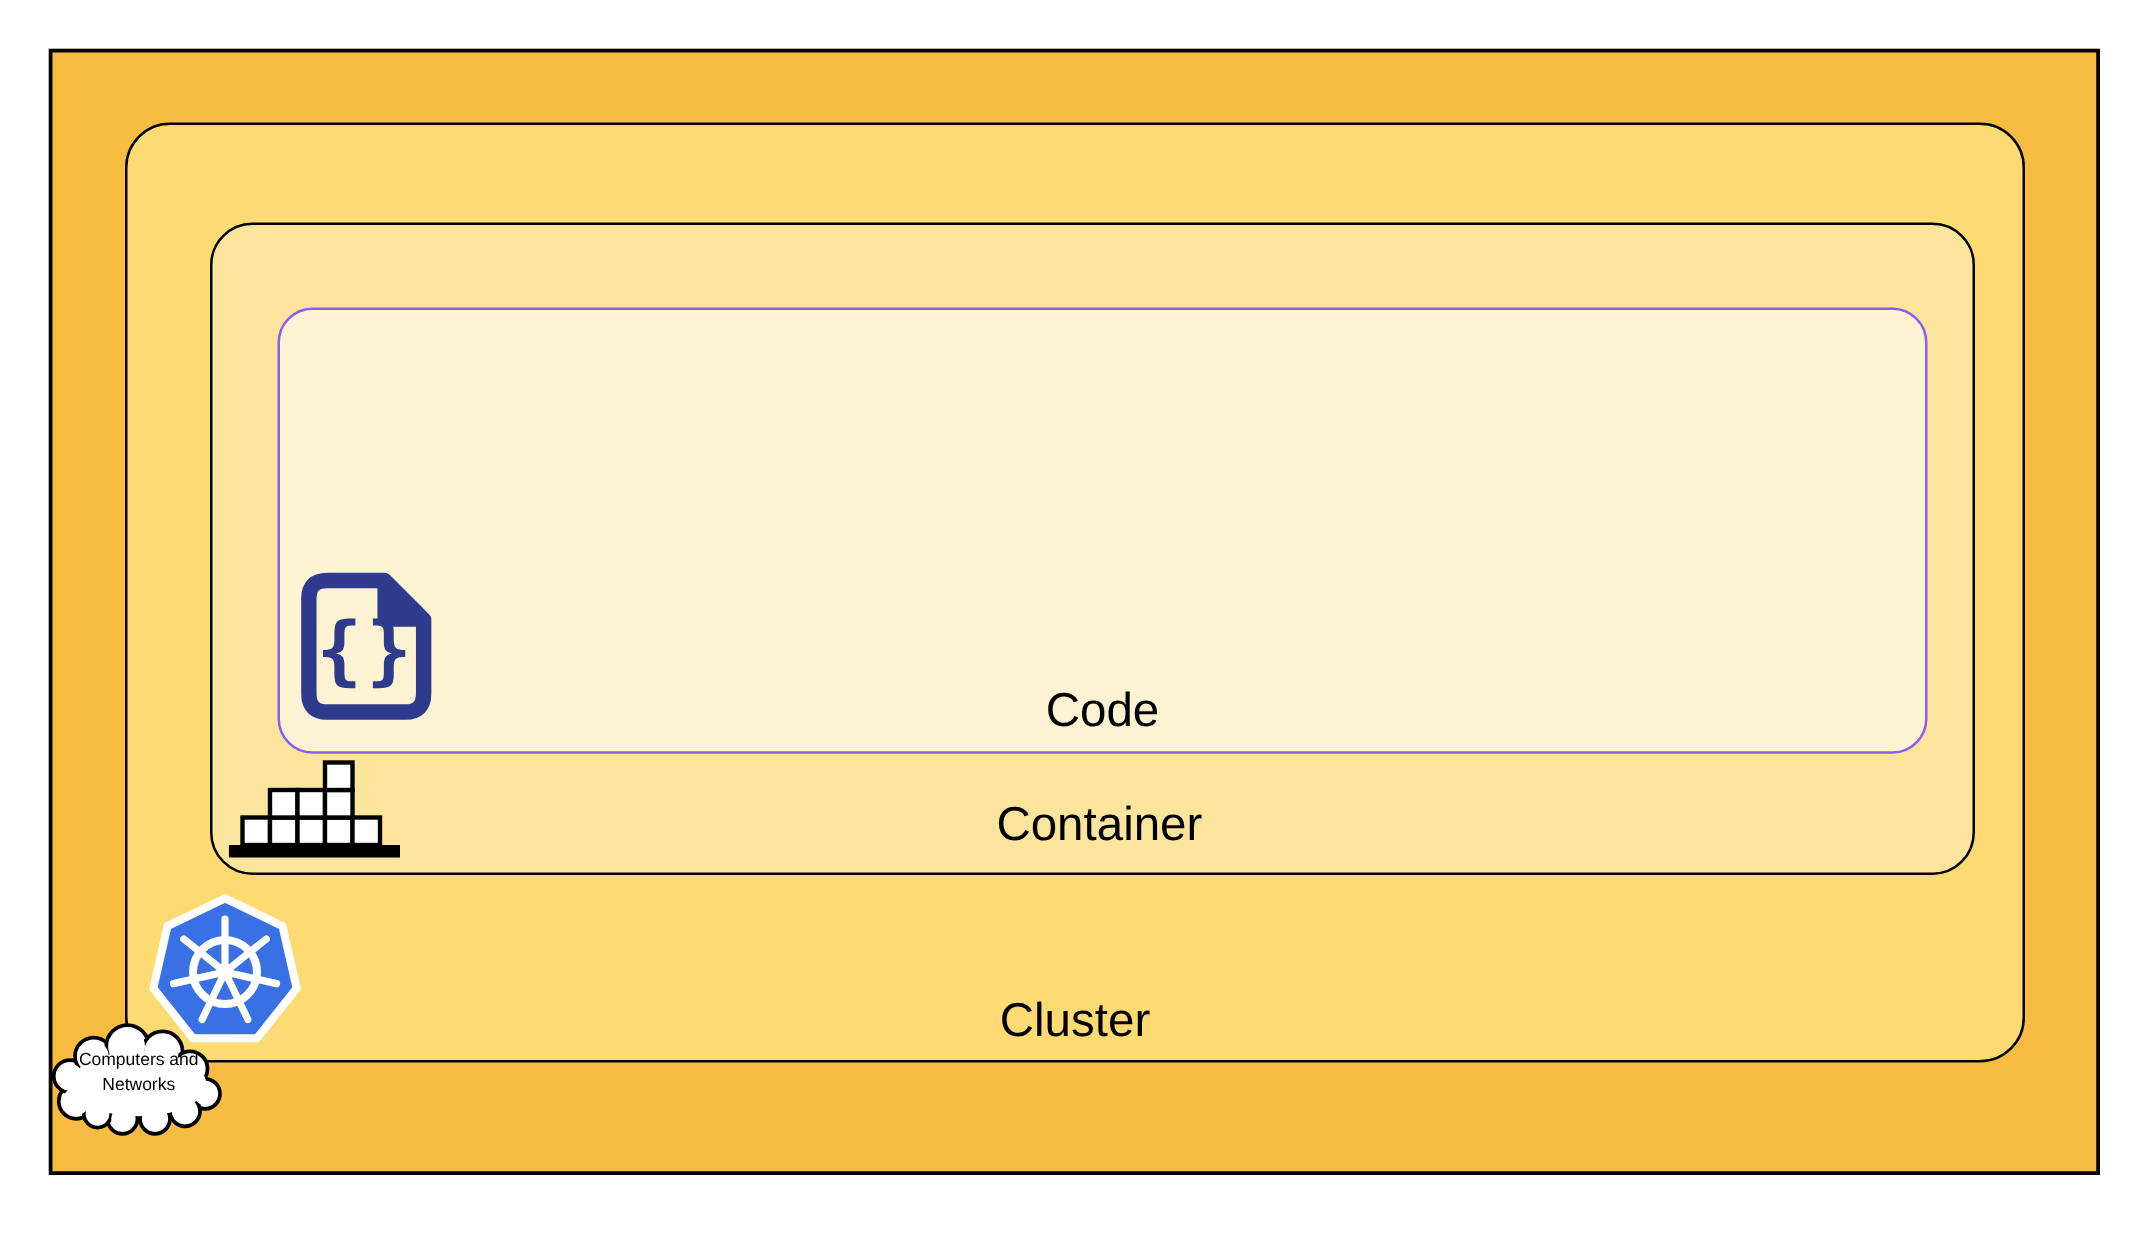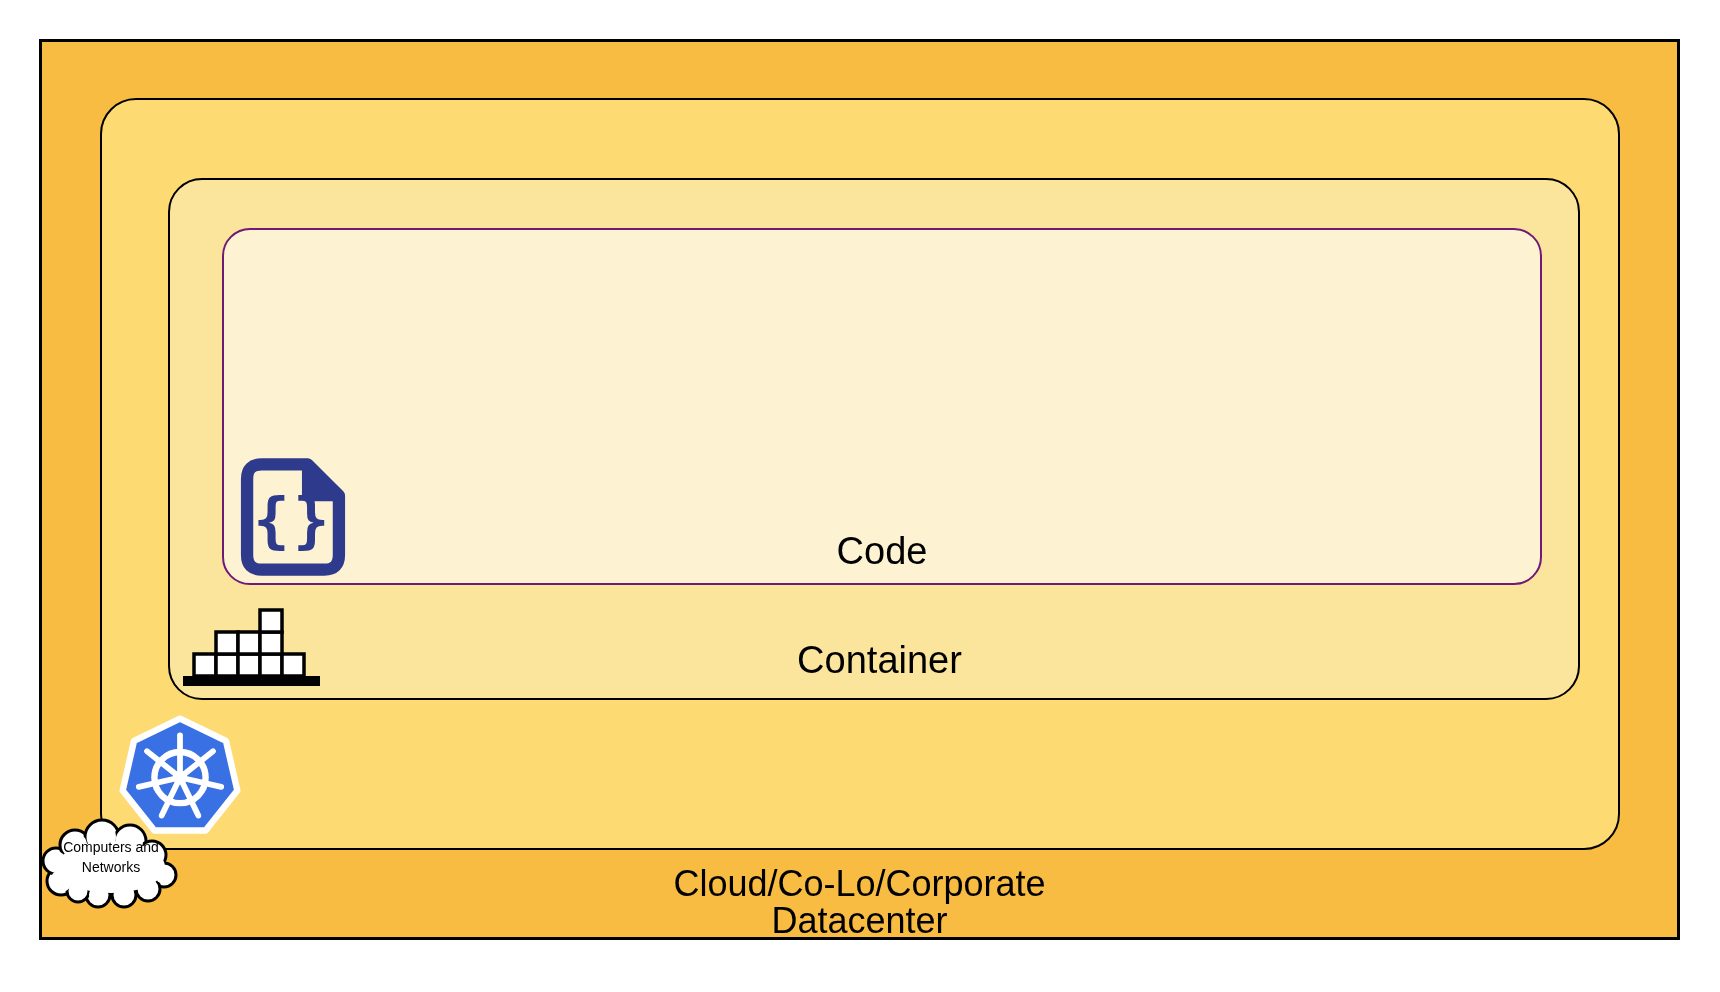--- a/index.html
+++ b/index.html
@@ -17,22 +17,22 @@
   }
   .layer-cluster{
     left:58px;top:56px;width:1520px;height:752px;
     border:2px solid #000;border-radius:36px;
   }
   .layer-container{
     left:66px;top:78px;width:1412px;height:522px;
     border:2px solid #000;border-radius:34px;
   }
   .layer-code{
-    left:52px;top:48px;width:1320px;height:357px;
-    border:2px solid #701a75;border-radius:28px;
+    left:52px;top:66px;width:1320px;height:357px;
+    border:2px solid #8b5cf6;border-radius:28px;
   }
   .ring-label{
     position:absolute;left:0;right:0;
     text-align:center;color:#000;
     font-size:38px;line-height:44px;
     white-space:nowrap;
   }
   .code-label{bottom:10px;}
   .container-label{bottom:16px;padding-left:11px;}
   .cluster-label{bottom:9px;}
@@ -56,24 +56,21 @@
 <div class="stage">
 
   <div class="layer layer-datacenter" style="background-color: rgb(248, 188, 66);">
     <div class="layer layer-cluster" style="background-color: rgb(253, 218, 114);">
       <div class="layer layer-container" style="background-color: rgb(251, 228, 155);">
         <div class="layer layer-code" style="background-color: rgb(253, 243, 211);">
           <div class="ring-label code-label">Code</div>
         </div>
         <div class="ring-label container-label">Container</div>
       </div>
-    </div>
-    <div class="datacenter-label">
-      <div>Cloud/Co-Lo/Corporate</div>
-      <div>Datacenter</div>
+      <div class="ring-label cluster-label">Cluster</div>
     </div>
   </div>
 
   <div class="icon icon-codefile">
     <svg viewBox="0 0 100 108" xmlns="http://www.w3.org/2000/svg">
       <path d="M 63 7 H 22 Q 9 7 9 20 V 88 Q 9 101 22 101 H 78 Q 91 101 91 88 V 35 Z" fill="none" stroke-width="11" stroke-linejoin="round" style="stroke: rgb(46, 58, 140);"></path>
       <path d="M 63 7 L 91 35 L 63 35 Z" stroke-width="11" stroke-linejoin="round" style="fill: rgb(46, 58, 140);"></path>
       <path d="M 63 7 L 91 35 L 63 35 Z" fill="none" stroke-width="10" stroke-linejoin="round" style="stroke: rgb(46, 58, 140);"></path>
       <text class="braces" x="50" y="75" text-anchor="middle" style="fill: rgb(46, 58, 140);">{}</text>
     </svg>

